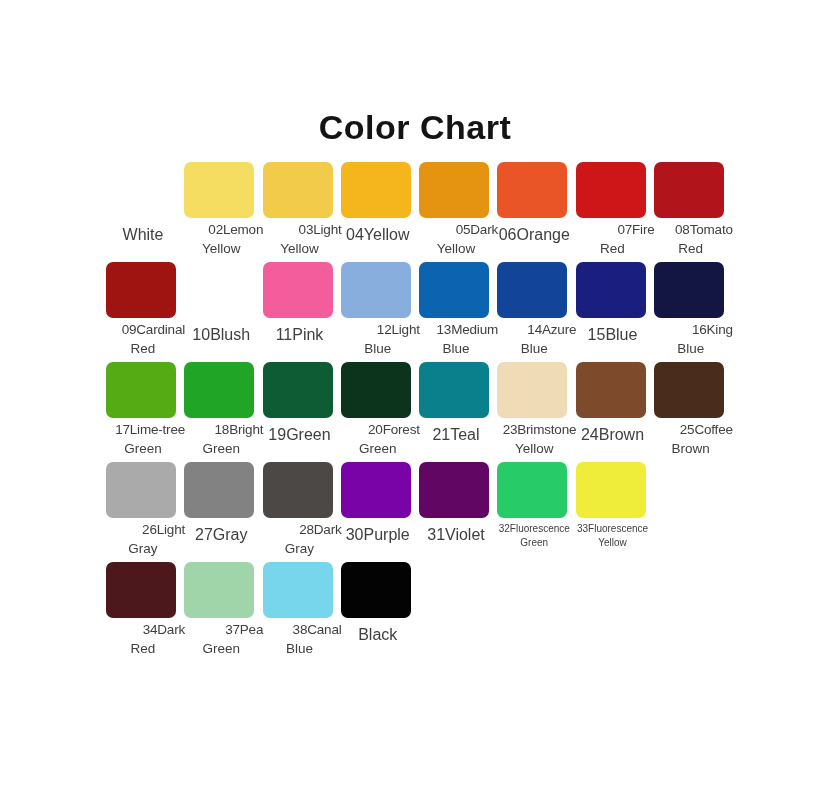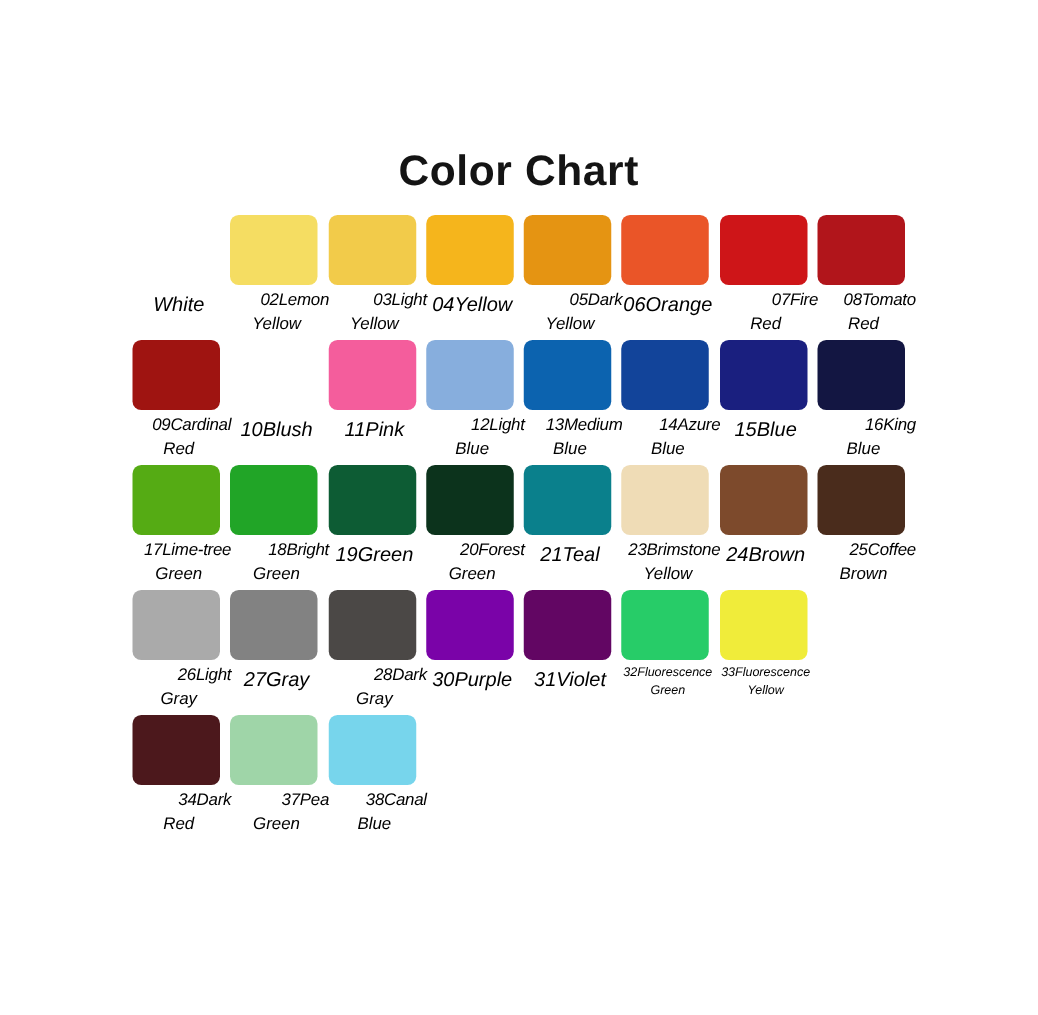--- a/index.html
+++ b/index.html
@@ -14,21 +14,20 @@
     font-family: "Liberation Sans", "DejaVu Sans", sans-serif;
     color: #1a1a1a;
     overflow: hidden;
     position: relative;
   }
   #chart-root {
     width: 830px;
     height: 639px;
     position: relative;
     background: #ffffff;
-    margin-top: 10px;
   }
   #page-title {
     position: absolute;
     top: 108px;
     left: 0;
     width: 830px;
     text-align: center;
     font-size: 34px;
     font-weight: bold;
     letter-spacing: 0.5px;
@@ -63,23 +62,22 @@
   .chip.empty {
     background: transparent;
   }
   .chip-label {
     position: absolute;
     top: 58px;
     left: -3px;
     width: 84px;
     text-align: center;
     line-height: 1.42;
-    color: #000000;
+    color: #404040;
     word-spacing: -0.5px;
-    font-style: italic;
   }
   
   .chip-label.one-line {
     font-size: 16px;
     top: 62px;
   }
   .chip-label.two-line {
     font-size: 13.5px;
   }
   .chip-label.tiny {
@@ -333,16 +331,22 @@
             <span class="ln">Green</span>
           </div>
         </div>
         <div class="swatch-cell">
           <div class="chip" style="background: rgb(119, 213, 236);"></div>
           <div class="chip-label two-line">
             <span class="ln">38Canal</span>
             <span class="ln">Blue</span>
           </div>
         </div>
+        <div class="swatch-cell">
+          <div class="chip" style="background: rgb(3, 3, 3);"></div>
+          <div class="chip-label one-line">
+            <span class="ln">Black</span>
+          </div>
+        </div>
       </div>
     </div>
 
 </div>
 
 </body></html>

